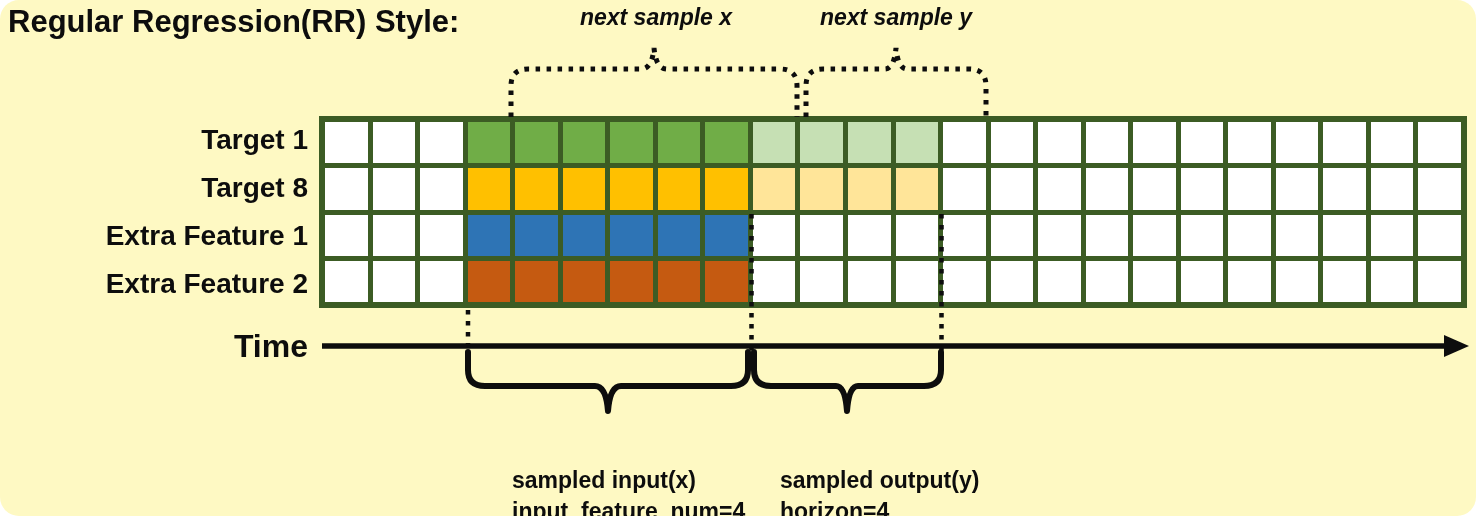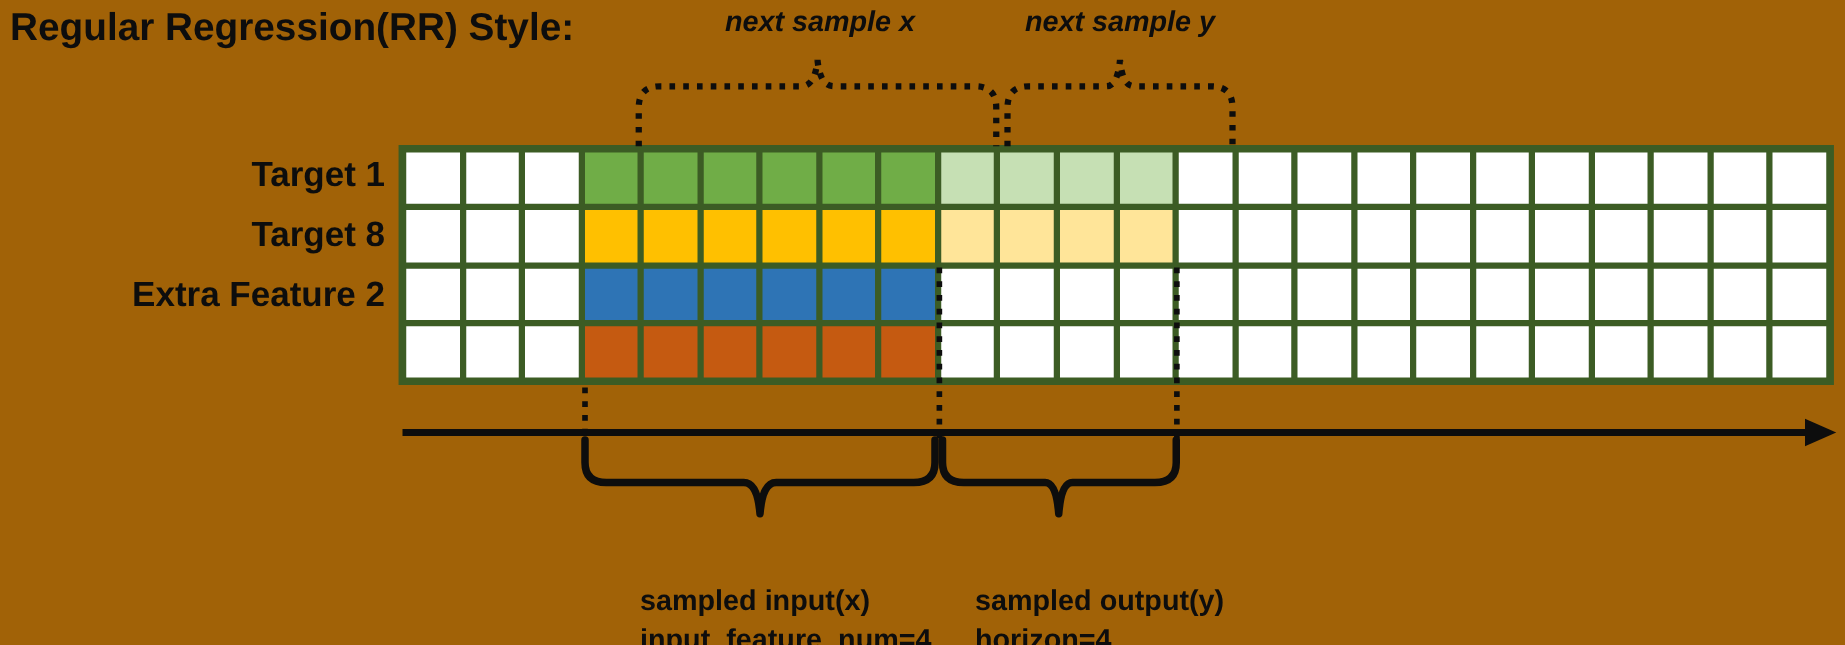--- a/index.html
+++ b/index.html
@@ -1,18 +1,18 @@
 <!DOCTYPE html>
 <html><head>
 <meta charset="utf-8">
 <style>
   html,body { margin:0; padding:0; background:#ffffff; }
   .canvas {
-    position:relative; width:1476px; height:516px; background:#a16207;
-    font-family:"Liberation Sans", sans-serif; color:#0d0d0d; overflow:hidden;
+    position:relative; width:1476px; height:516px; background:#fef9c3;
+    font-family:"Liberation Sans", sans-serif; color:#0d0d0d; overflow:hidden;border-radius:19px;
   }
   .title {
     position:absolute; left:8px; top:4px;
     font-size:31px; font-weight:bold; letter-spacing:0;
   }
   .brace-label {
     position:absolute; top:4px; transform:translateX(-50%);
     font-style:italic; font-weight:bold; font-size:23px; white-space:nowrap;
   }
   .brace-label.nsx { left:656px; }
@@ -50,20 +50,21 @@
 <div class="canvas">
 
   <div class="title">Regular Regression(RR) Style:</div>
 
   <div class="brace-label nsy">next sample y</div>
   <div class="brace-label nsx">next sample x</div>
 
   <div class="row-labels">
       <div class="row-label">Target 1</div>
       <div class="row-label">Target 8</div>
+      <div class="row-label">Extra Feature 1</div>
       <div class="row-label">Extra Feature 2</div>
     </div>
 
   <div class="grid" style="background: rgb(60, 92, 36); border: 6px solid rgb(60, 92, 36);">
       <div class="cell"></div>
       <div class="cell"></div>
       <div class="cell"></div>
       <div class="cell" style="background: rgb(112, 173, 71);"></div>
       <div class="cell" style="background: rgb(112, 173, 71);"></div>
       <div class="cell" style="background: rgb(112, 173, 71);"></div>
@@ -170,20 +171,21 @@
 
     <g>
       <line x1="322" y1="346" x2="1446" y2="346" stroke-width="5.5"></line>
       <polygon points="1444,335 1469,346 1444,357" fill="#0d0d0d" stroke="none"></polygon>
     </g>
 
     <path d="M 468 352 L 468 370 Q 468 386 485 386 L 595 386 Q 606 386 608 411 Q 610 386 621 386 L 731 386 Q 748 386 748 370 L 748 352" stroke-width="6" stroke-linecap="round" stroke-linejoin="round"></path>
     <path d="M 754 352 L 754 370 Q 754 386 771 386 L 836 386 Q 845 386 847 411 Q 849 386 858 386 L 924 386 Q 941 386 941 370 L 941 352" stroke-width="6" stroke-linecap="round" stroke-linejoin="round"></path>
   </svg>
 
+  <div class="time-label">Time</div>
 
   <div class="note input">
       <div>sampled input(x)</div>
       <div>input_feature_num=4</div>
     </div>
   <div class="note output">
       <div>sampled output(y)</div>
       <div>horizon=4</div>
     </div>
 

